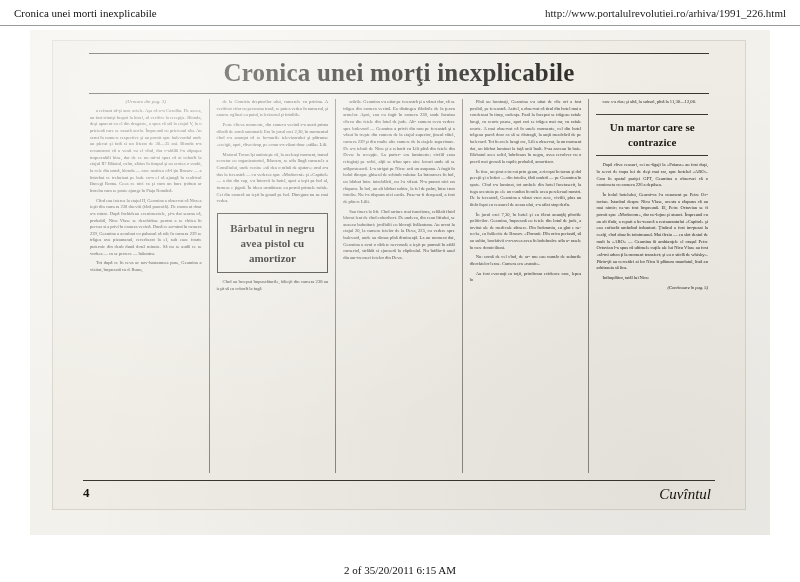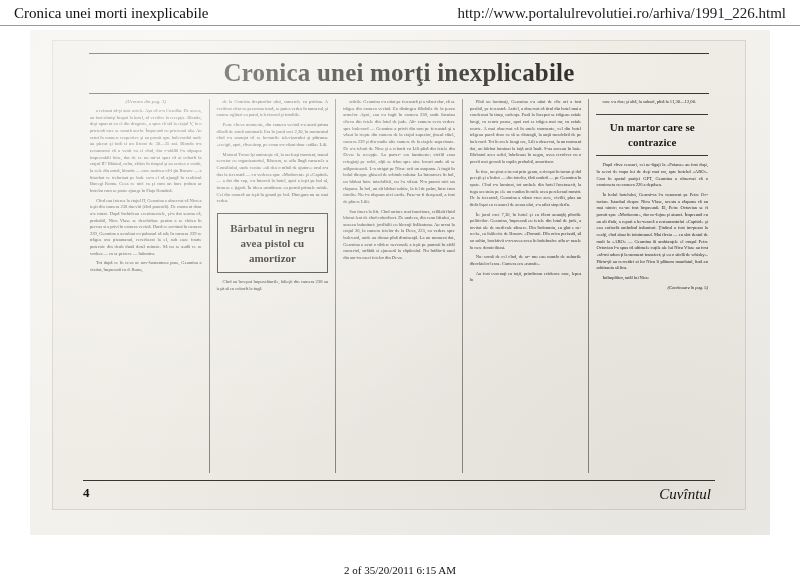--- a/index.html
+++ b/index.html
@@ -23,22 +23,22 @@
     height: 26px;
     display: flex;
     align-items: center;
     justify-content: space-between;
     padding: 0 14px;
     box-sizing: border-box;
     font-family: "Liberation Serif", serif;
     font-size: 11px;
     color: #111;
   }
-  .print-header .doc-title { font-size: 15px; }
-  .print-header .doc-url { font-size: 15px; color: #222; }
+  .print-header .doc-title { font-size: 11px; }
+  .print-header .doc-url { font-size: 11px; color: #222; }
   .header-rule {
     position: absolute;
     top: 25px; left: 0; right: 0;
     height: 1px;
     background: #9a9a9a;
   }
 
   .print-footer {
     position: absolute;
     bottom: 6px; left: 0; right: 0;

